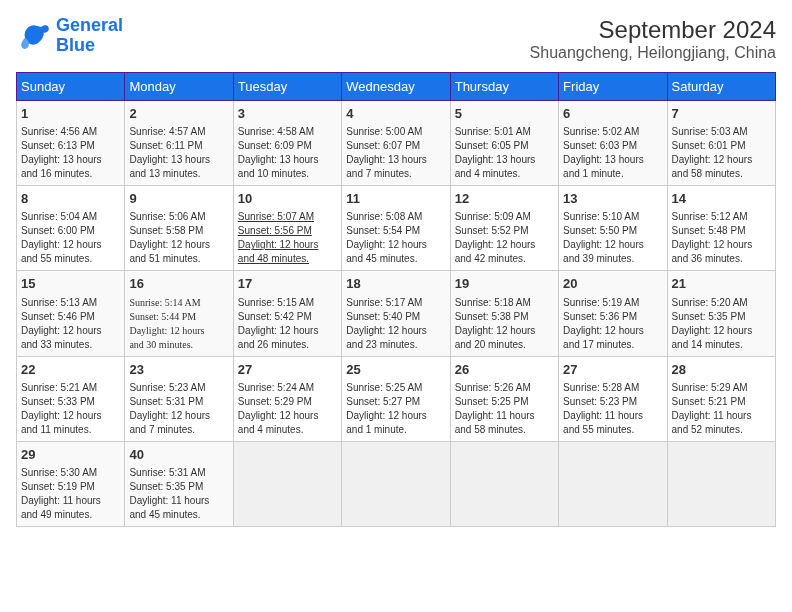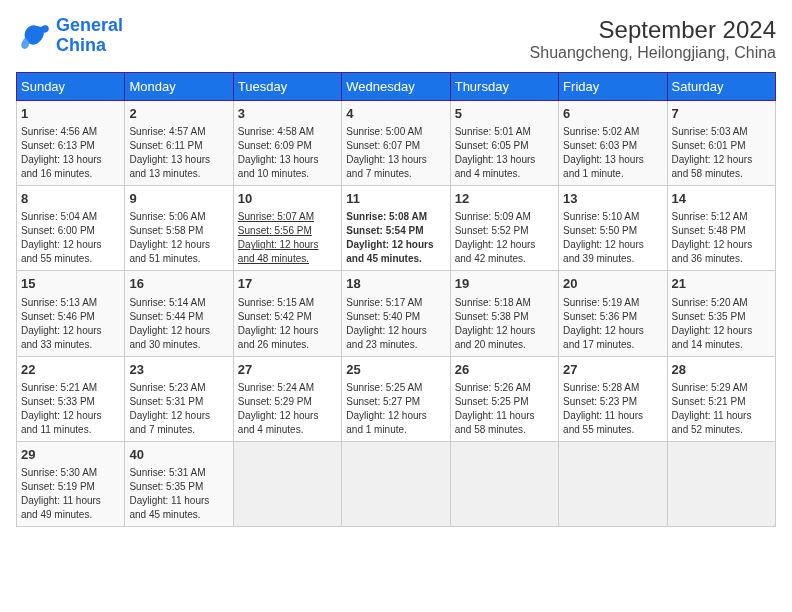--- a/index.html
+++ b/index.html
@@ -96,21 +96,21 @@
 
 <div class="header-section">
   <div class="logo">
     <svg class="logo-bird" viewBox="0 0 40 40" xmlns="http://www.w3.org/2000/svg">
       <path d="M20 8 C14 8 8 14 10 22 C12 28 18 32 24 28 C30 24 34 16 28 10 Z" fill="#1a73e8"></path>
       <path d="M28 10 C32 6 38 8 36 14 C34 18 28 16 26 14 Z" fill="#1a73e8"></path>
       <path d="M10 22 C6 26 4 32 8 34 C12 36 16 30 14 26 Z" fill="#5ba4f5"></path>
     </svg>
     <div class="logo-text">
       <div><span>General</span></div>
-      <div style="color:#1a73e8;">China</div>
+      <div style="color:#1a73e8;">Blue</div>
     </div>
   </div>
   <div class="title-block">
     <div class="month-title">September 2024</div>
     <div class="subtitle">Shuangcheng, Heilongjiang, China</div>
   </div>
 </div>
 
 <table>
   <thead>
@@ -193,21 +193,21 @@
         </td>
         <td>
           <div class="day-num">10</div>
           <div class="day-info" style="white-space: pre-line; text-decoration: underline;">Sunrise: 5:07 AM
 Sunset: 5:56 PM
 Daylight: 12 hours
 and 48 minutes.</div>
         </td>
         <td>
           <div class="day-num">11</div>
-          <div class="day-info" style="white-space: pre-line; font-weight: bold;">Sunrise: 5:08 AM
+          <div class="day-info" style="white-space: pre-line;">Sunrise: 5:08 AM
 Sunset: 5:54 PM
 Daylight: 12 hours
 and 45 minutes.</div>
         </td>
         <td>
           <div class="day-num">12</div>
           <div class="day-info" style="white-space: pre-line;">Sunrise: 5:09 AM
 Sunset: 5:52 PM
 Daylight: 12 hours
 and 42 minutes.</div>
@@ -230,21 +230,21 @@
       <tr>
         <td>
           <div class="day-num">15</div>
           <div class="day-info" style="white-space: pre-line;">Sunrise: 5:13 AM
 Sunset: 5:46 PM
 Daylight: 12 hours
 and 33 minutes.</div>
         </td>
         <td>
           <div class="day-num">16</div>
-          <div class="day-info" style="white-space: pre-line;">Sunrise: 5:14 AM
+          <div class="day-info" style="white-space: pre-line; font-family: Liberation Serif, serif;">Sunrise: 5:14 AM
 Sunset: 5:44 PM
 Daylight: 12 hours
 and 30 minutes.</div>
         </td>
         <td>
           <div class="day-num">17</div>
           <div class="day-info" style="white-space: pre-line;">Sunrise: 5:15 AM
 Sunset: 5:42 PM
 Daylight: 12 hours
 and 26 minutes.</div>

